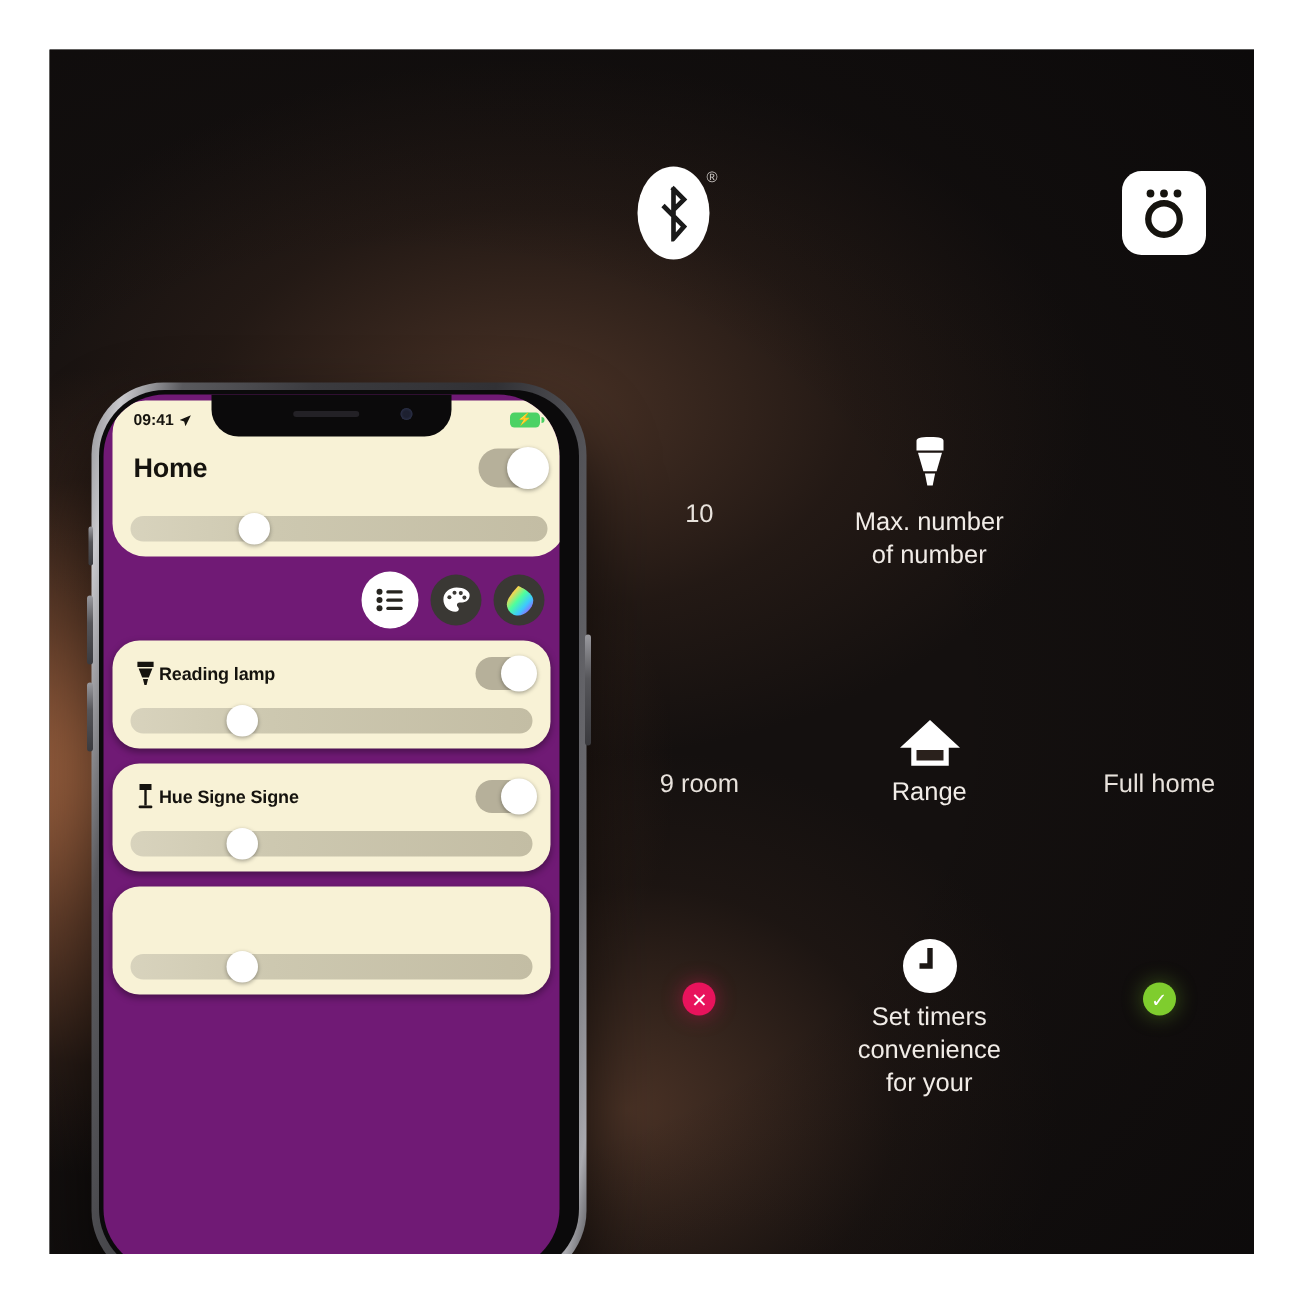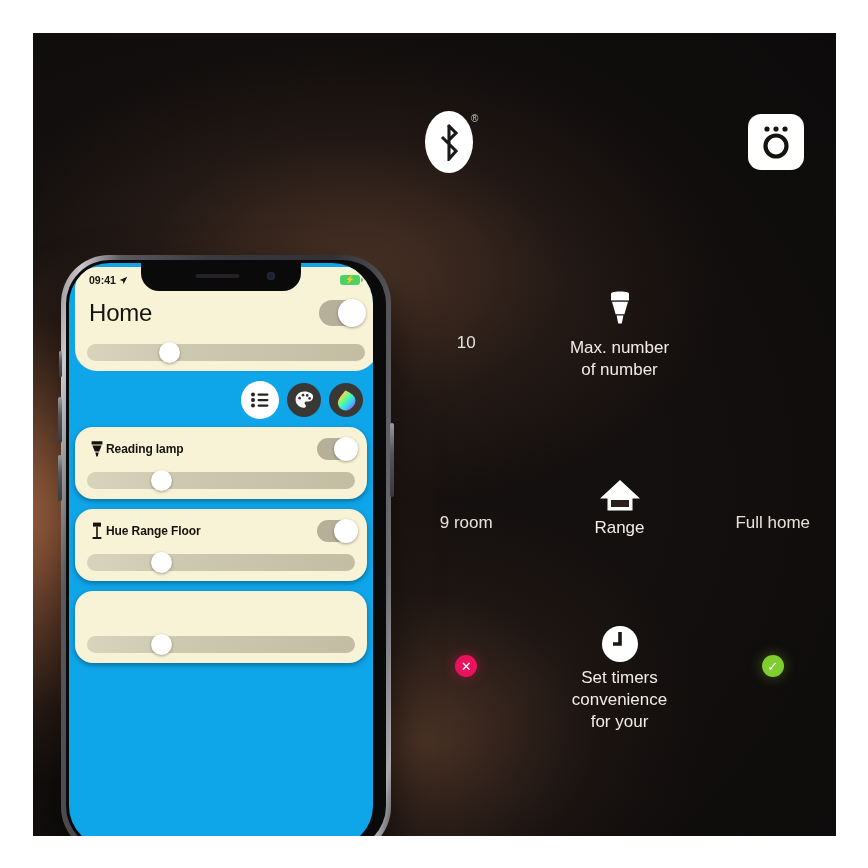--- a/index.html
+++ b/index.html
@@ -94,21 +94,21 @@
     border-radius: 44px;
     background: #0b0a0b;
     box-sizing: border-box;
     overflow: hidden;
   }
   .phone-screen {
     position: absolute;
     left: 3px; top: 3px;
     width: 304px; height: 584px;
     border-radius: 41px;
-    background: #0ea5e9;
+    background: #701a75;
     overflow: hidden;
   }
   .side-btn {
     position: absolute;
     background: linear-gradient(180deg,#9a9a9f,#56565a 40%,#3a3a3e);
     border-radius: 2px;
   }
   .btn-silent { left: -2px; top: 96px; width: 3px; height: 26px; }
   .btn-volup  { left: -3px; top: 142px; width: 4px; height: 46px; }
   .btn-voldn  { left: -3px; top: 200px; width: 4px; height: 46px; }
@@ -189,22 +189,22 @@
   .bolt { font-size: 8px; color: #0d2a12; line-height: 1; }
 
   .hdr-row {
     position: absolute;
     left: 14px; right: 12px; top: 32px;
     display: flex;
     align-items: center;
     justify-content: space-between;
   }
   .hdr-title {
-    font-size: 24px;
-    font-weight: normal;
+    font-size: 18px;
+    font-weight: bold;
     color: #15130e;
     letter-spacing: -0.2px;
   }
 
   
   .toggle {
     position: relative;
     width: 46px; height: 26px;
     border-radius: 14px;
     background: #b6b09a;
@@ -490,21 +490,21 @@
 
 
             <div class="lcard">
               <div class="lcard-top">
                 <div class="lcard-left">
                   <svg class="licon" viewBox="0 0 16 20">
                     <path d="M4 1.6h8v4H4z" fill="#15130e"></path>
                     <rect x="7.2" y="5.6" width="1.6" height="10.4" fill="#15130e"></rect>
                     <rect x="3.4" y="16" width="9.2" height="1.9" rx="0.9" fill="#15130e"></rect>
                   </svg>
-                  <span class="lcard-name">Hue Range Floor</span>
+                  <span class="lcard-name">Hue Signe Signe</span>
                 </div>
                 <div class="toggle toggle-sm">
                   <div class="knob"></div>
                 </div>
               </div>
               <div class="slider">
                 <div class="s-knob" style="left:24%"></div>
               </div>
             </div>
 

